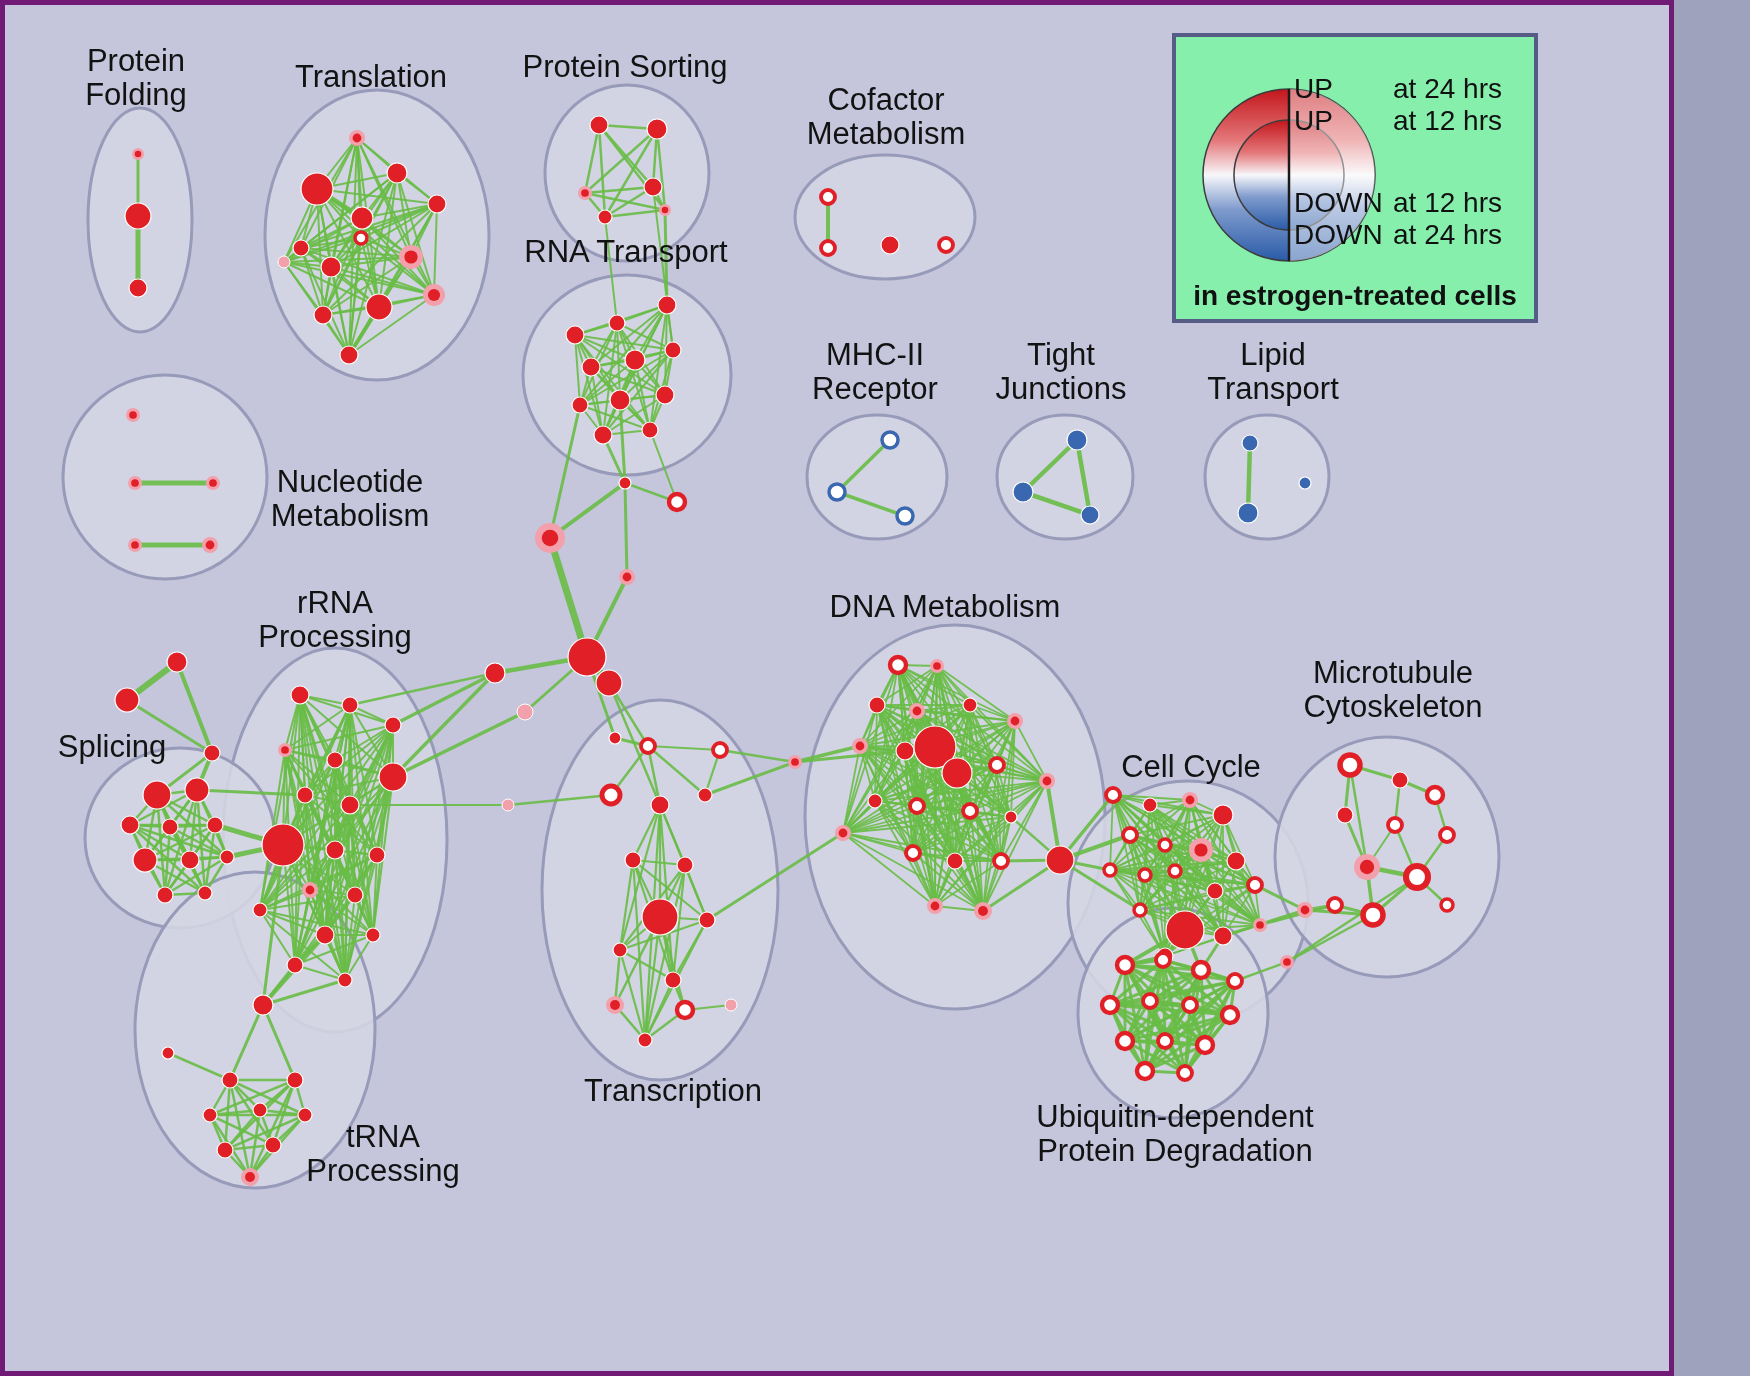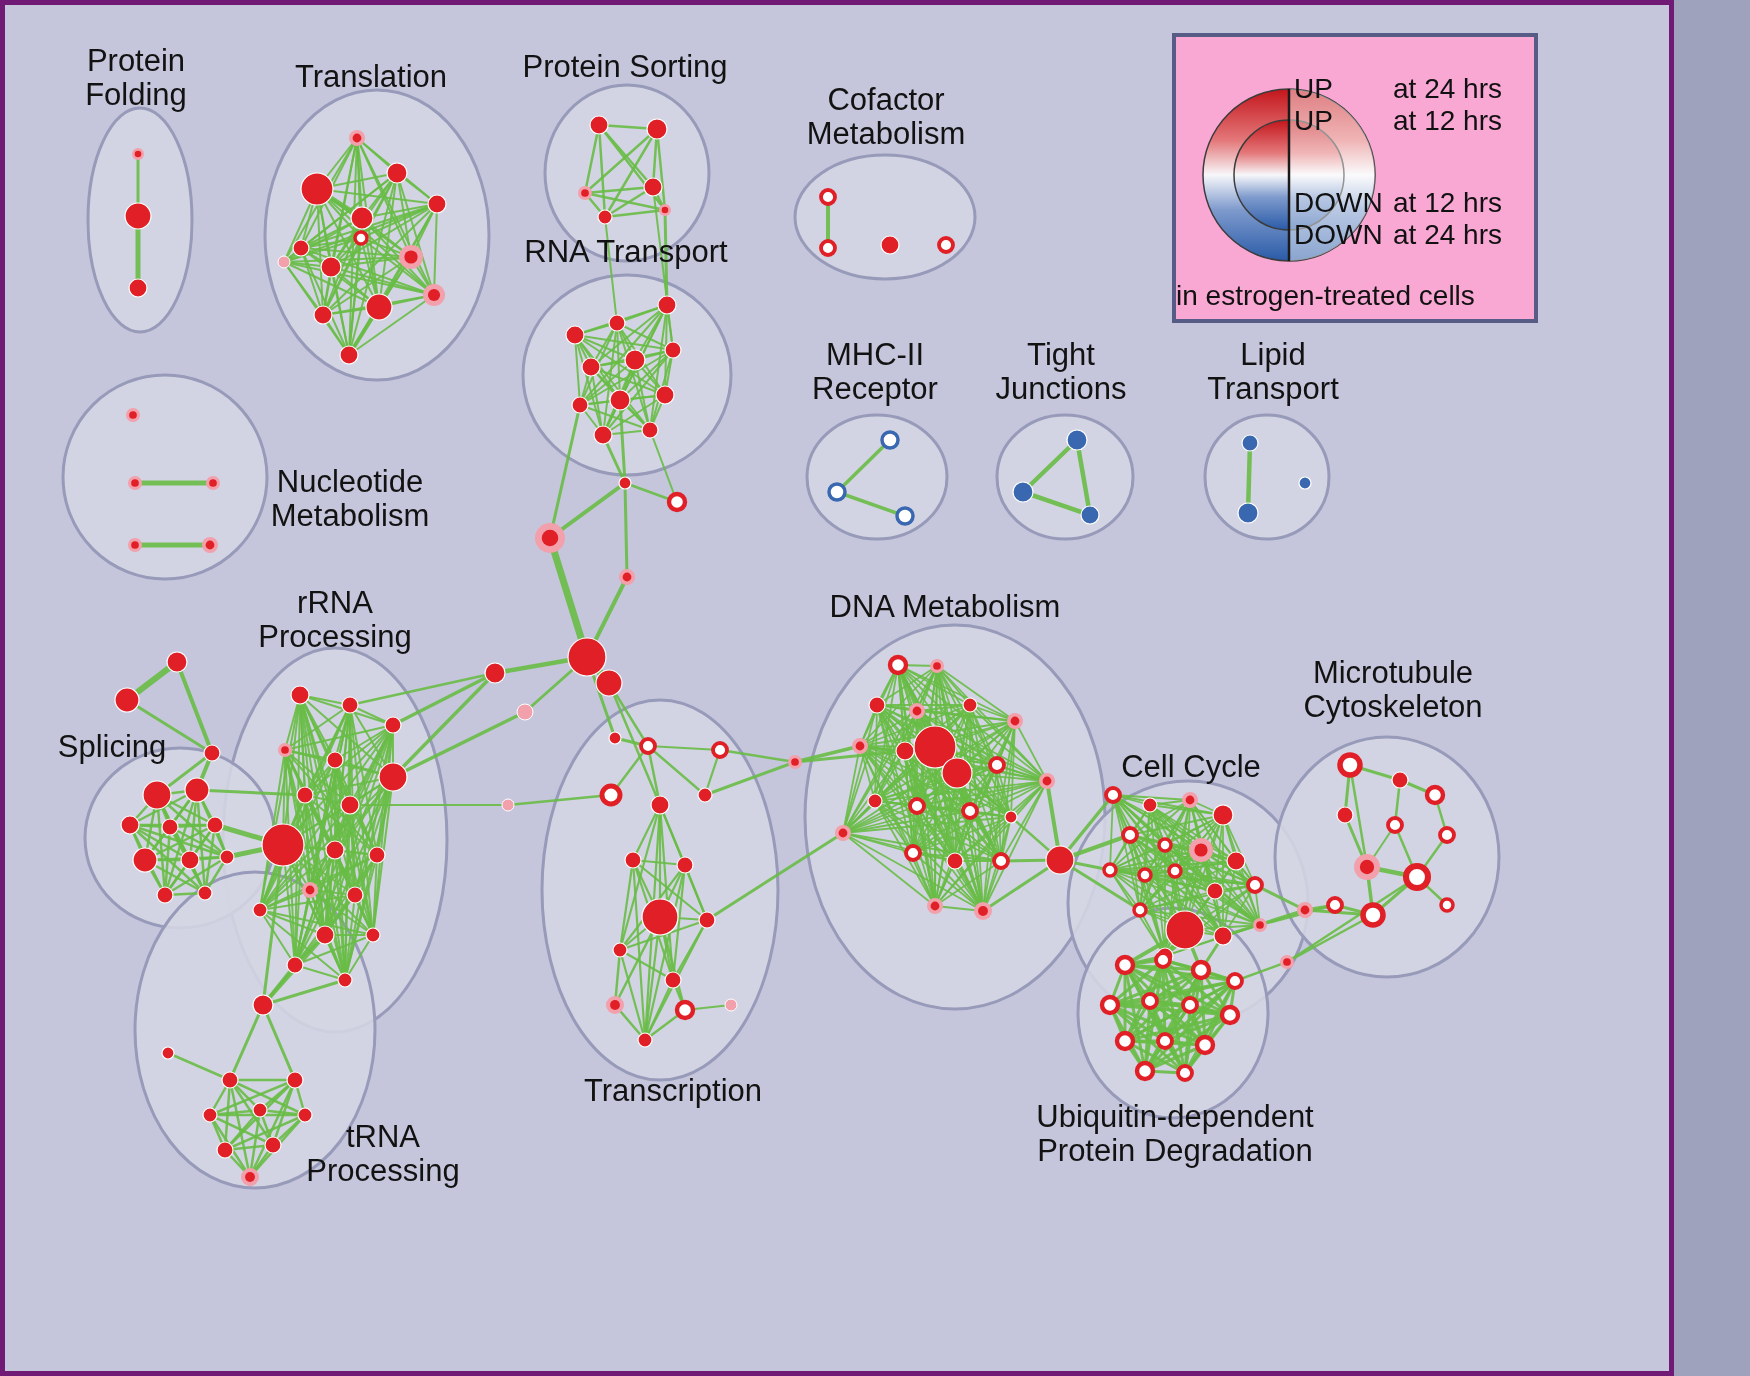--- a/index.html
+++ b/index.html
@@ -9,30 +9,30 @@
     background:#c5c6dc;
     border:5px solid #701a75;
     box-sizing:border-box;
     font-family:"Liberation Sans", sans-serif;
     overflow:hidden;
   }
   #net{position:absolute;left:0;top:0;}
   .lbl{font-size:31px;fill:#121212;font-family:"Liberation Sans",sans-serif;}
   .legend{
     position:absolute;left:1167px;top:28px;width:366px;height:290px;
-    background:#f9a8d4;border:4px solid #575c86;box-sizing:border-box;
+    background:#86efac;border:4px solid #575c86;box-sizing:border-box;
   }
   .legend-glyph{position:absolute;left:0;top:0;}
   .lrow{position:absolute;left:0;width:100%;height:32px;font-size:28px;color:#111;}
   .lword{position:absolute;left:118px;}
   .ltime{position:absolute;right:32px;}
   .r1{top:36px}.r2{top:68px}.r3{top:150px}.r4{top:182px}
   .lcaption{
-    position:absolute;bottom:6px;width:100%;
-    font-size:28px;color:#111;line-height:34px;
+    position:absolute;bottom:6px;width:100%;text-align:center;
+    font-size:28px;color:#111;line-height:34px;font-weight:bold;
   }
 </style>
 </head>
 <body>
 
 <div class="stage">
 
   <svg id="net" width="1750" height="1376" viewBox="0 0 1750 1376">
       <ellipse cx="135" cy="215" rx="52" ry="112" fill="#d5d6e4" fill-opacity="0.88" stroke="#979ab8" stroke-width="3"></ellipse>
       <ellipse cx="372" cy="230" rx="112" ry="145" fill="#d5d6e4" fill-opacity="0.88" stroke="#979ab8" stroke-width="3"></ellipse>

